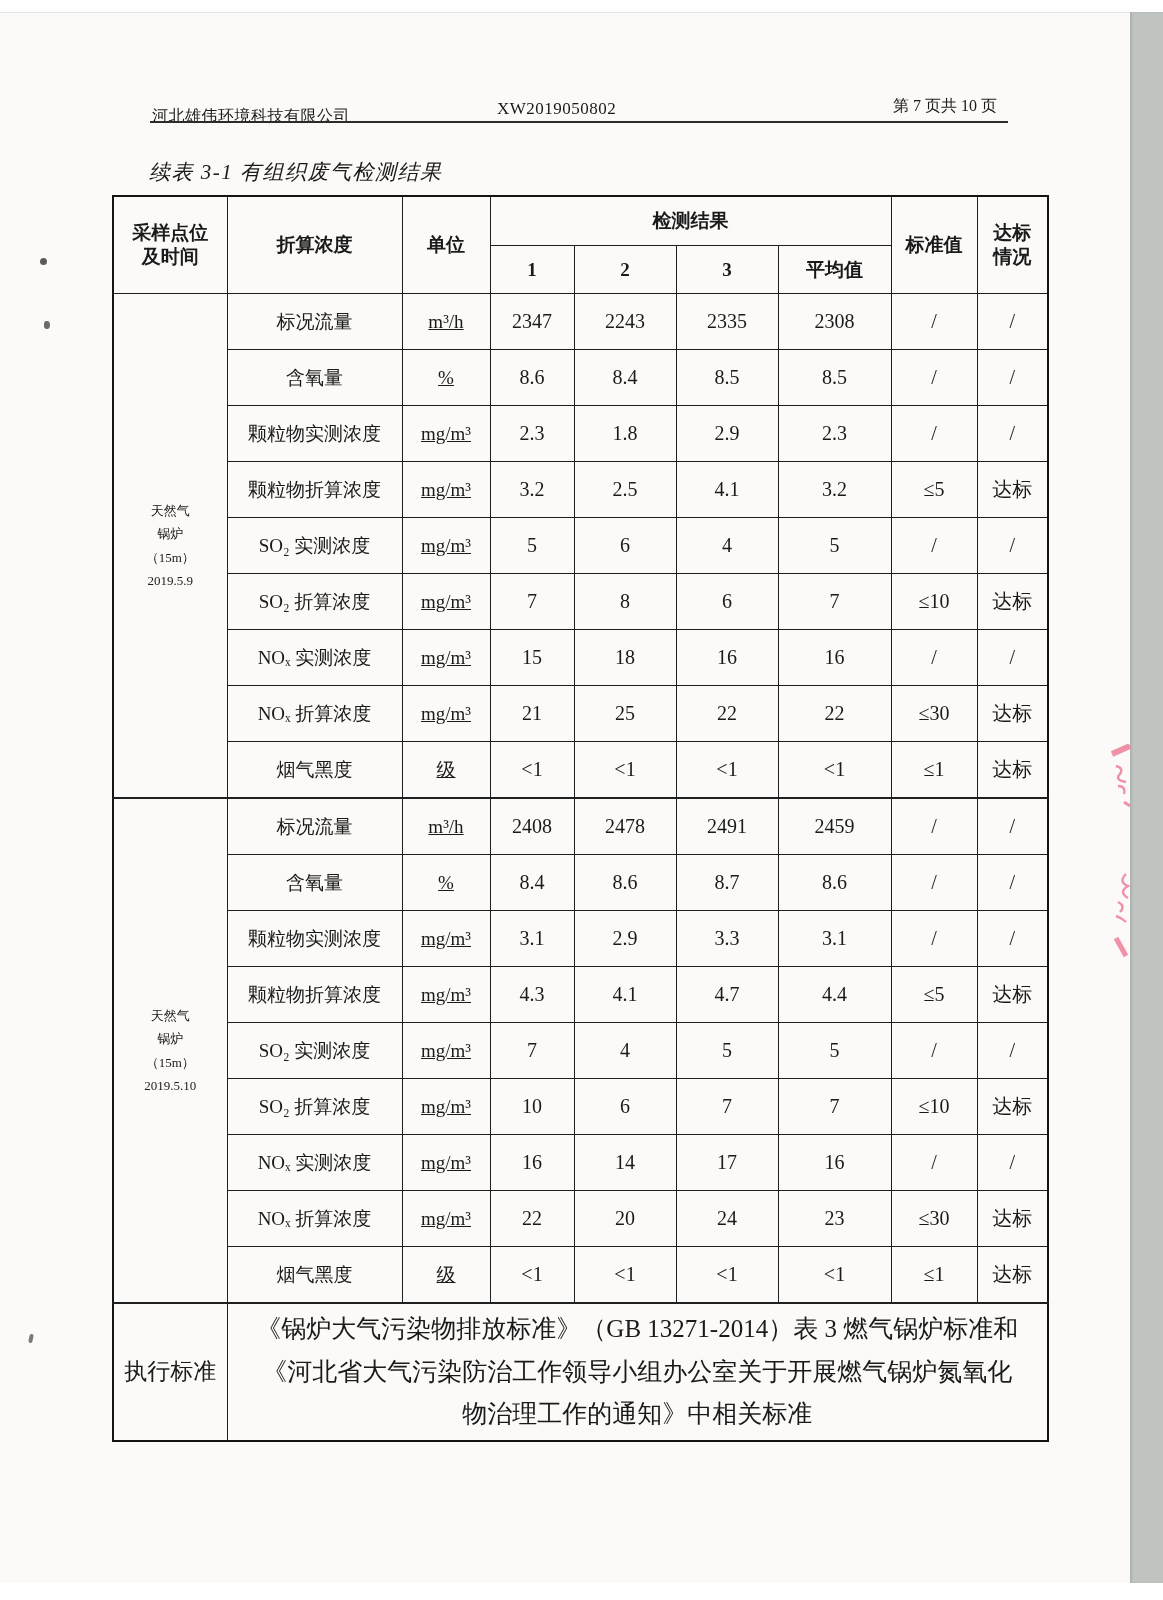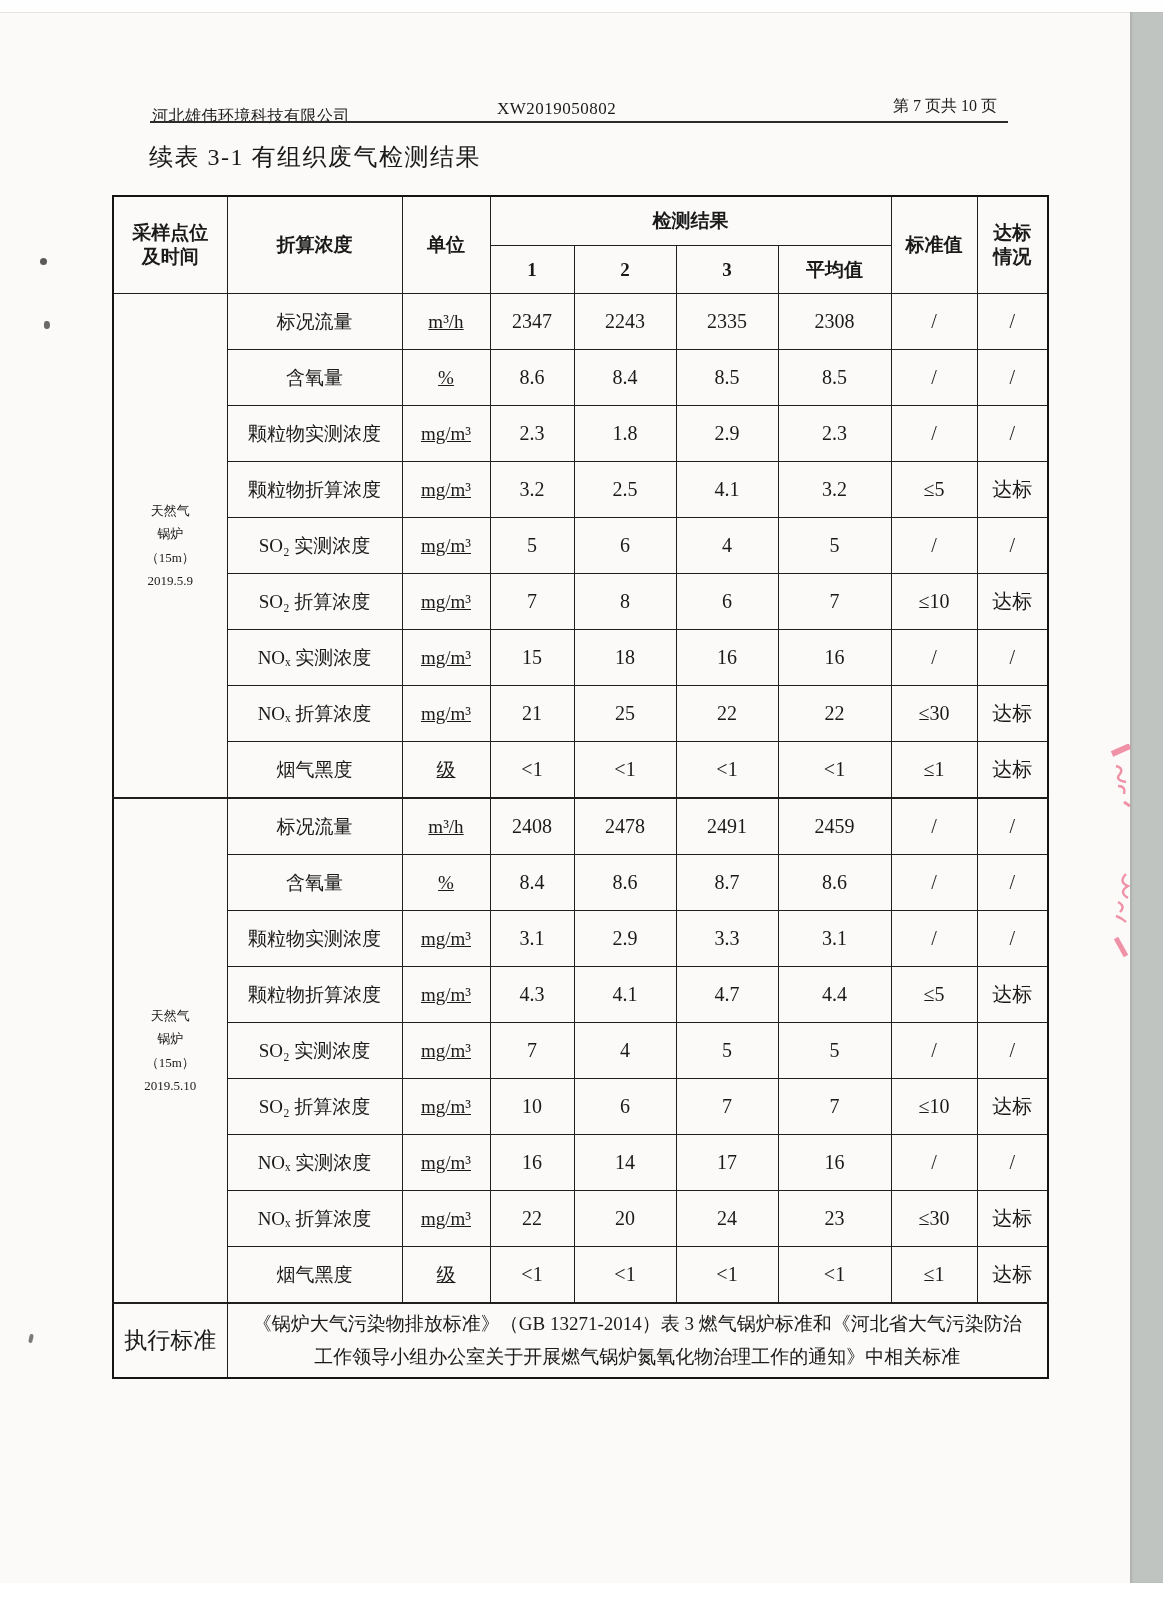--- a/index.html
+++ b/index.html
@@ -11,38 +11,38 @@
   }
   .page{position:absolute;left:0;top:12px;width:1130px;height:1571px;background:#fbfaf8;}
   .scan-top{position:absolute;left:0;top:0;width:1163px;height:12px;background:#fefefe;border-bottom:1px solid #e6e4e0;}
   .scan-right{position:absolute;left:1130px;top:12px;width:33px;height:1571px;background:#c0c4c0;box-shadow:inset 2px 0 2px #aeb2ae;}
   .scan-bottom{position:absolute;left:0;top:1583px;width:1163px;height:17px;background:#ffffff;}
 
   .hdr-company{position:absolute;left:152px;top:106px;font-size:16px;letter-spacing:.5px;}
   .hdr-report{position:absolute;left:497px;top:99px;font-size:17px;letter-spacing:.5px;}
   .hdr-page{position:absolute;left:870px;top:96px;font-size:16px;margin-left:23px;}
   .hdr-rule{position:absolute;left:150px;top:121px;width:858px;height:2.2px;background:#2b2b2b;}
-  .doc-title{position:absolute;left:149px;top:141px;font-size:24px;letter-spacing:1.5px;}
+  .doc-title{position:absolute;left:149px;top:158px;font-size:21px;letter-spacing:1.5px;font-style:italic;}
 
   .tbl-wrap{position:absolute;left:112px;top:195px;}
   table{border-collapse:collapse;table-layout:fixed;width:935px;border:2.5px solid #141414;}
   th,td{border:1.6px solid #1f1f1f;text-align:center;vertical-align:middle;padding:0;
         overflow:hidden;}
   thead tr.hr1 th{height:48px;}
   thead tr.hr2 th{height:47px;}
   th{font-weight:bold;font-size:19px;line-height:1.25;}
   tbody tr.datarow td{height:55px;}
   td.c-item{font-size:19px;}
   td.c-unit{font-size:19px;text-decoration:underline;}
   td.c-num{font-size:20px;}
   td.loc{font-size:13px;line-height:1.8;}
   tr.sec-start td{border-top-width:2.3px;}
   tr.exec-row td{height:65px;}
   td.exec-label{font-size:23px;}
-  td.exec-text{font-size:19px;line-height:1.7;padding:4px 24px;text-align:center;}
+  td.exec-text{font-size:25px;line-height:1.7;padding:4px 24px;text-align:center;}
 
   .speck{position:absolute;border-radius:50%;background:#5a5a5a;}
   .speck.s1{left:40px;top:258px;width:7px;height:7px;}
   .speck.s2{left:44px;top:321px;width:6px;height:8px;background:#6a6a6a;border-radius:40% 60% 60% 40%;}
   .speck.s3{left:29px;top:1334px;width:4px;height:9px;background:#7a7a7a;border-radius:2px;transform:rotate(12deg);}
 
   .stamp{position:absolute;opacity:.85;}
 </style>
 </head>
 <body>

